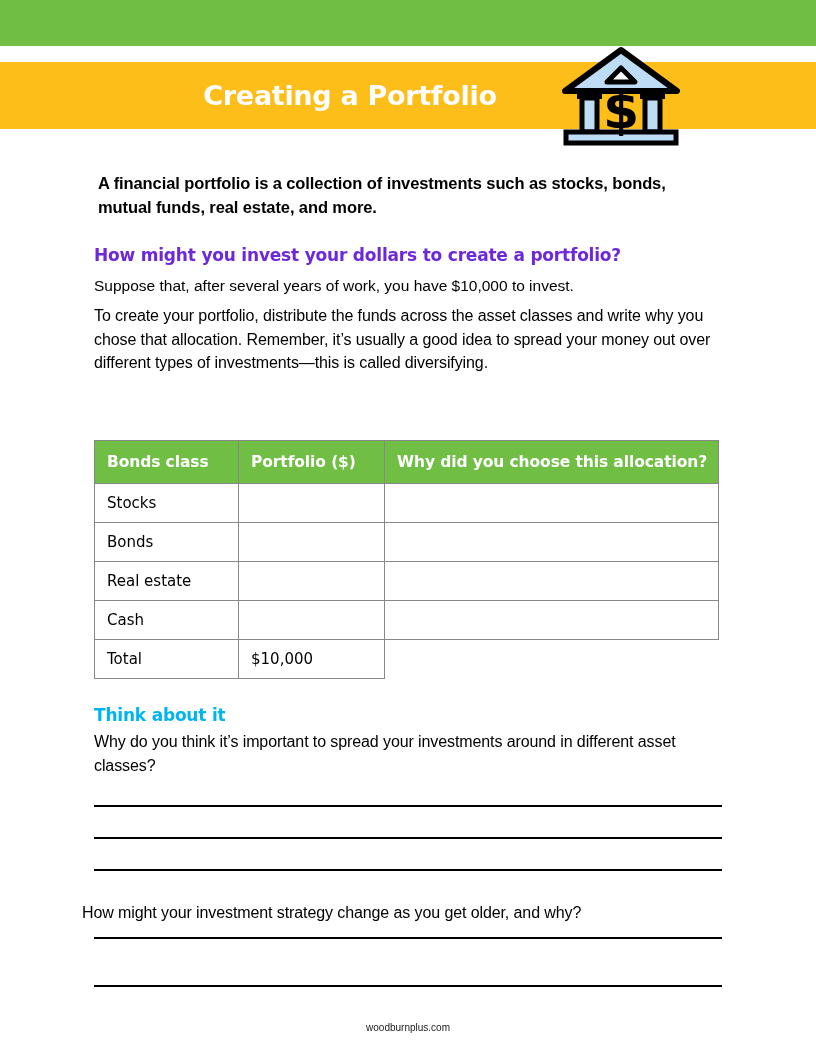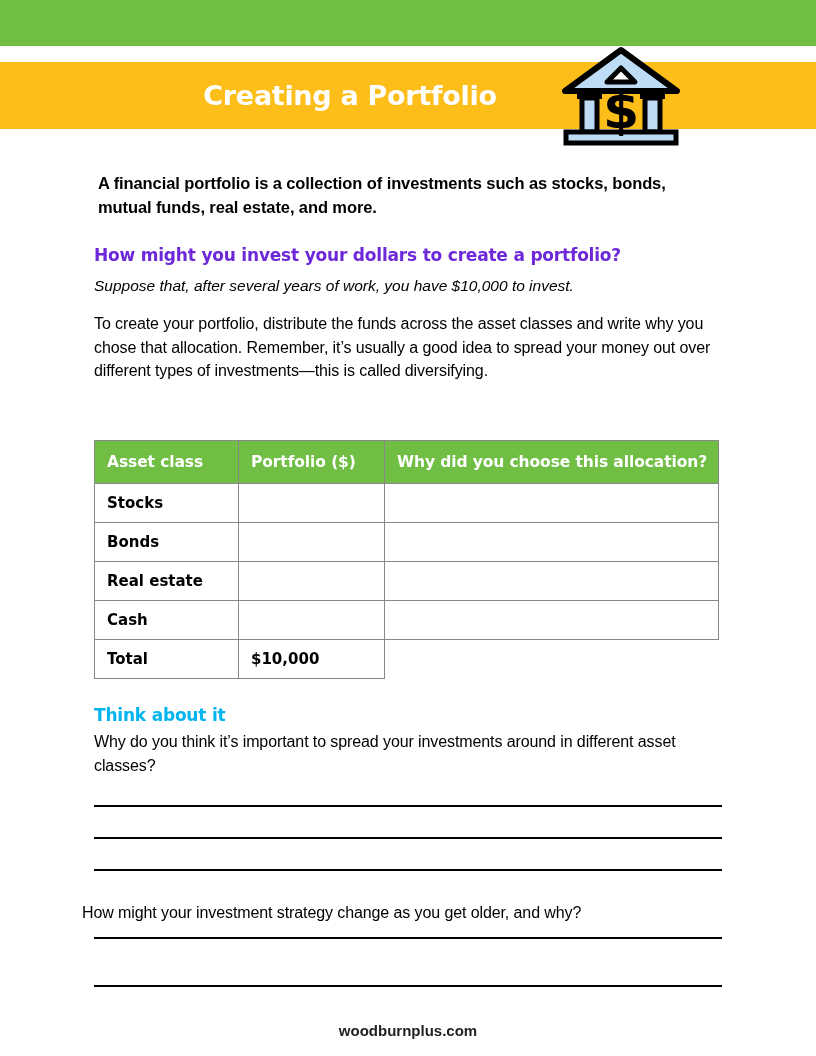--- a/index.html
+++ b/index.html
@@ -65,23 +65,22 @@
   }
   .q-heading {
     color: #6d28d9;
     font-size: 17px;
     font-weight: bold;
     margin: 25px 0 0 0;
     letter-spacing: -0.2px;
     font-family: "DejaVu Sans", sans-serif;
   }
   .suppose {
-    font-style: italic;
     font-size: 15.5px;
-    margin: 11px 0 16px 0;
+    margin: 11px 0 8px 0;
     line-height: 1.3;
   }
   .instructions {
     font-size: 16px;
     line-height: 1.48;
     margin: 7px 0 0 0;
     letter-spacing: -0.1px;
   }
   .instructions .em {
   }
@@ -94,21 +93,20 @@
     width: 624px;
     border-collapse: collapse;
     table-layout: fixed;
   }
   .alloc-table th,
   .alloc-table td {
     border: 1px solid #888888;
     text-align: left;
     padding: 0 0 0 12px;
     font-size: 16px;
-    font-weight: bold;
   }
   .alloc-table th {
     background: #70bf44;
     color: #ffffff;
     font-weight: bold;
     height: 42px;
     font-family: "DejaVu Sans", sans-serif;
     font-size: 15.5px;
     letter-spacing: -0.1px;
   }
@@ -162,23 +160,22 @@
     letter-spacing: -0.1px;
   }
 
   
   .footer {
     position: absolute;
     left: 0;
     top: 1022px;
     width: 816px;
     text-align: center;
-    font-size: 15px;
+    font-size: 10px;
     color: #222222;
-    font-weight: bold;
   }
 </style>
 </head>
 <body>
 
 <div class="band-green"></div>
 <div class="band-yellow"></div>
 
 <div class="header-title">Creating a Portfolio</div>
 
@@ -212,21 +209,21 @@
 </div>
 
 <table class="alloc-table">
   <colgroup>
     <col class="col-asset">
       <col class="col-alloc">
       <col class="col-why">
   </colgroup>
   <thead>
     <tr>
-      <th>Asset class</th>
+      <th>Bonds class</th>
       <th>Portfolio ($)</th>
       <th>Why did you choose this allocation?</th>
     </tr>
   </thead>
   <tbody>
     <tr>
       <td>Stocks</td>
       <td></td>
       <td></td>
     </tr>

